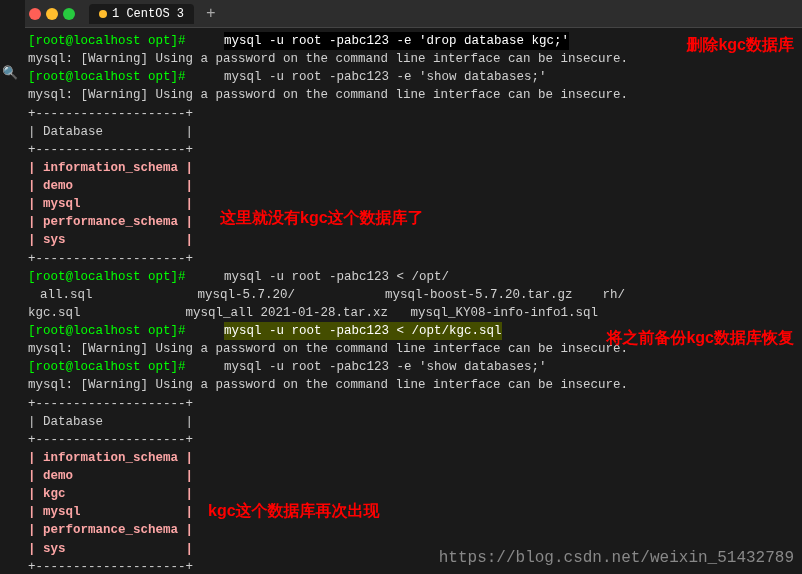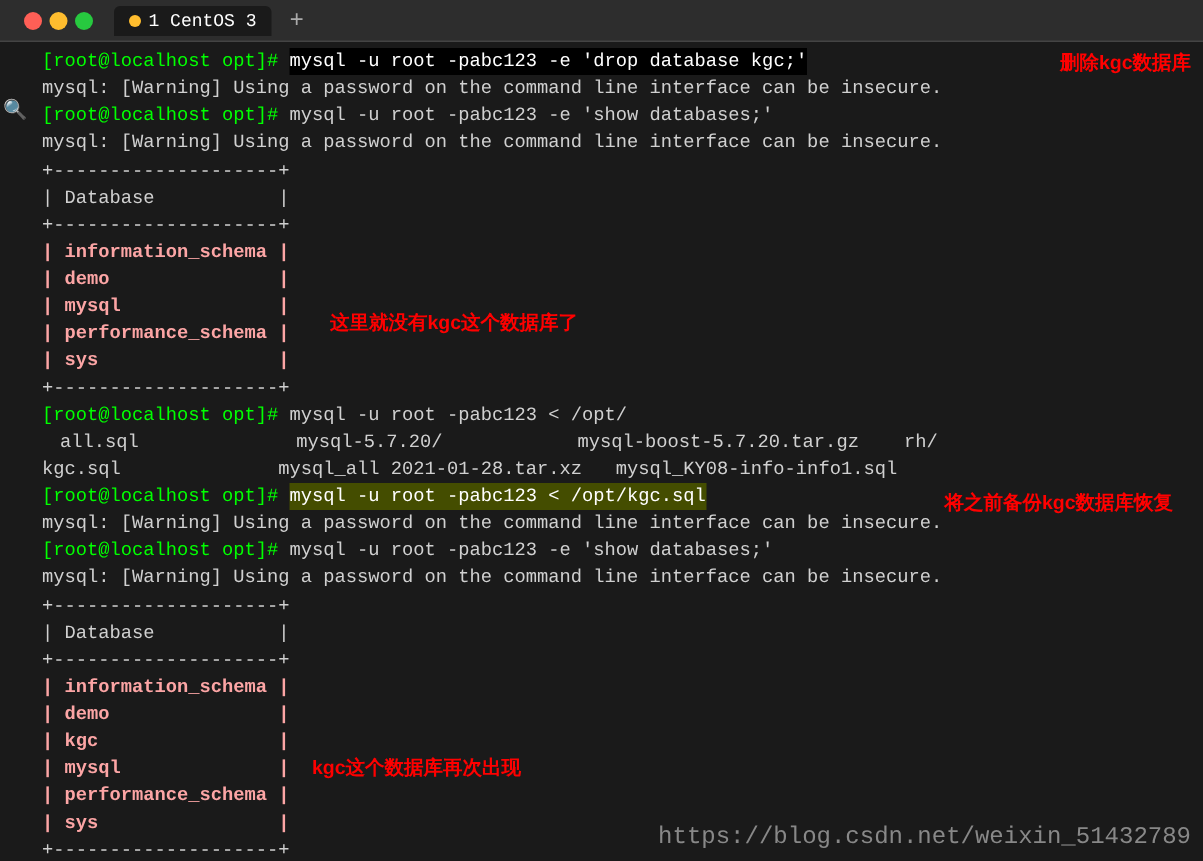--- a/index.html
+++ b/index.html
@@ -10,23 +10,24 @@
       font-family: 'Courier New', Courier, monospace;
       overflow: hidden;
     }
 
     
     .titlebar {
       display: flex;
       align-items: center;
       background: #2d2d2d;
       height: 28px;
-      padding: 0 16px;
+      padding: 0 4px;
       border-bottom: 1px solid #444;
       gap: 8px;
+      margin-left: 25px;
     }
     .window-controls {
       display: flex;
       gap: 5px;
       align-items: center;
     }
     .btn-close { width: 12px; height: 12px; border-radius: 50%; background: #ff5f56; border: none; cursor: pointer; }
     .btn-min   { width: 12px; height: 12px; border-radius: 50%; background: #ffbd2e; border: none; cursor: pointer; }
     .btn-max   { width: 12px; height: 12px; border-radius: 50%; background: #27c93f; border: none; cursor: pointer; }
 
@@ -55,33 +56,33 @@
       background: #1a1a1a;
       color: #d0d0d0;
       font-size: 12.5px;
       line-height: 1.45;
       padding: 4px 6px;
       height: calc(574px - 28px);
       overflow: hidden;
       position: relative;
     }
 
-    .line { white-space: pre; display: flex; align-items: flex-end; }
+    .line { white-space: pre; display: flex; align-items: flex-end; gap: 31px; }
     .prompt { color: #00ff00; }
     .cmd-highlight { background: #000000; color: #fff; }
     .cmd-highlight2 { background: #444d00; color: #fff; }
     .warning { color: #d0d0d0; }
     .table-line { color: #d0d0d0; }
     .db-entry { color: #fca5a5; font-weight: bold; }
 
     .annotation {
       position: absolute;
       color: #ff0000;
       font-family: 'SimHei', 'Microsoft YaHei', sans-serif;
-      font-size: 13px;
+      font-size: 16px;
       font-weight: bold;
       white-space: nowrap;
     }
 
     .url-bar {
       position: absolute;
       bottom: 4px;
       right: 8px;
       color: #888;
       font-size: 16px;
@@ -156,21 +157,21 @@
     <span>all.sql              mysql-5.7.20/            mysql-boost-5.7.20.tar.gz    rh/</span>
   </div>
   <div class="line" style="margin-left:22px;">
     <span>kgc.sql              mysql_all 2021-01-28.tar.xz   mysql_KY08-info-info1.sql</span>
   </div>
 
   <div class="line" style="margin-left:22px;">
     <span class="prompt">[root@localhost opt]# </span><span class="cmd-highlight2">mysql -u root -pabc123 &lt; /opt/kgc.sql</span>
   </div>
 
-  <div class="annotation" style="top: 298px; right: 20px;">将之前备份kgc数据库恢复</div>
+  <div class="annotation" style="top: 298px; right: 8px;">将之前备份kgc数据库恢复</div>
 
   <div class="line" style="margin-left:22px;">
     <span class="warning">mysql: [Warning] Using a password on the command line interface can be insecure.</span>
   </div>
   <div class="line" style="margin-left:22px;">
     <span class="prompt">[root@localhost opt]# </span><span>mysql -u root -pabc123 -e 'show databases;'</span>
   </div>
   <div class="line" style="margin-left:22px;">
     <span class="warning">mysql: [Warning] Using a password on the command line interface can be insecure.</span>
   </div>

